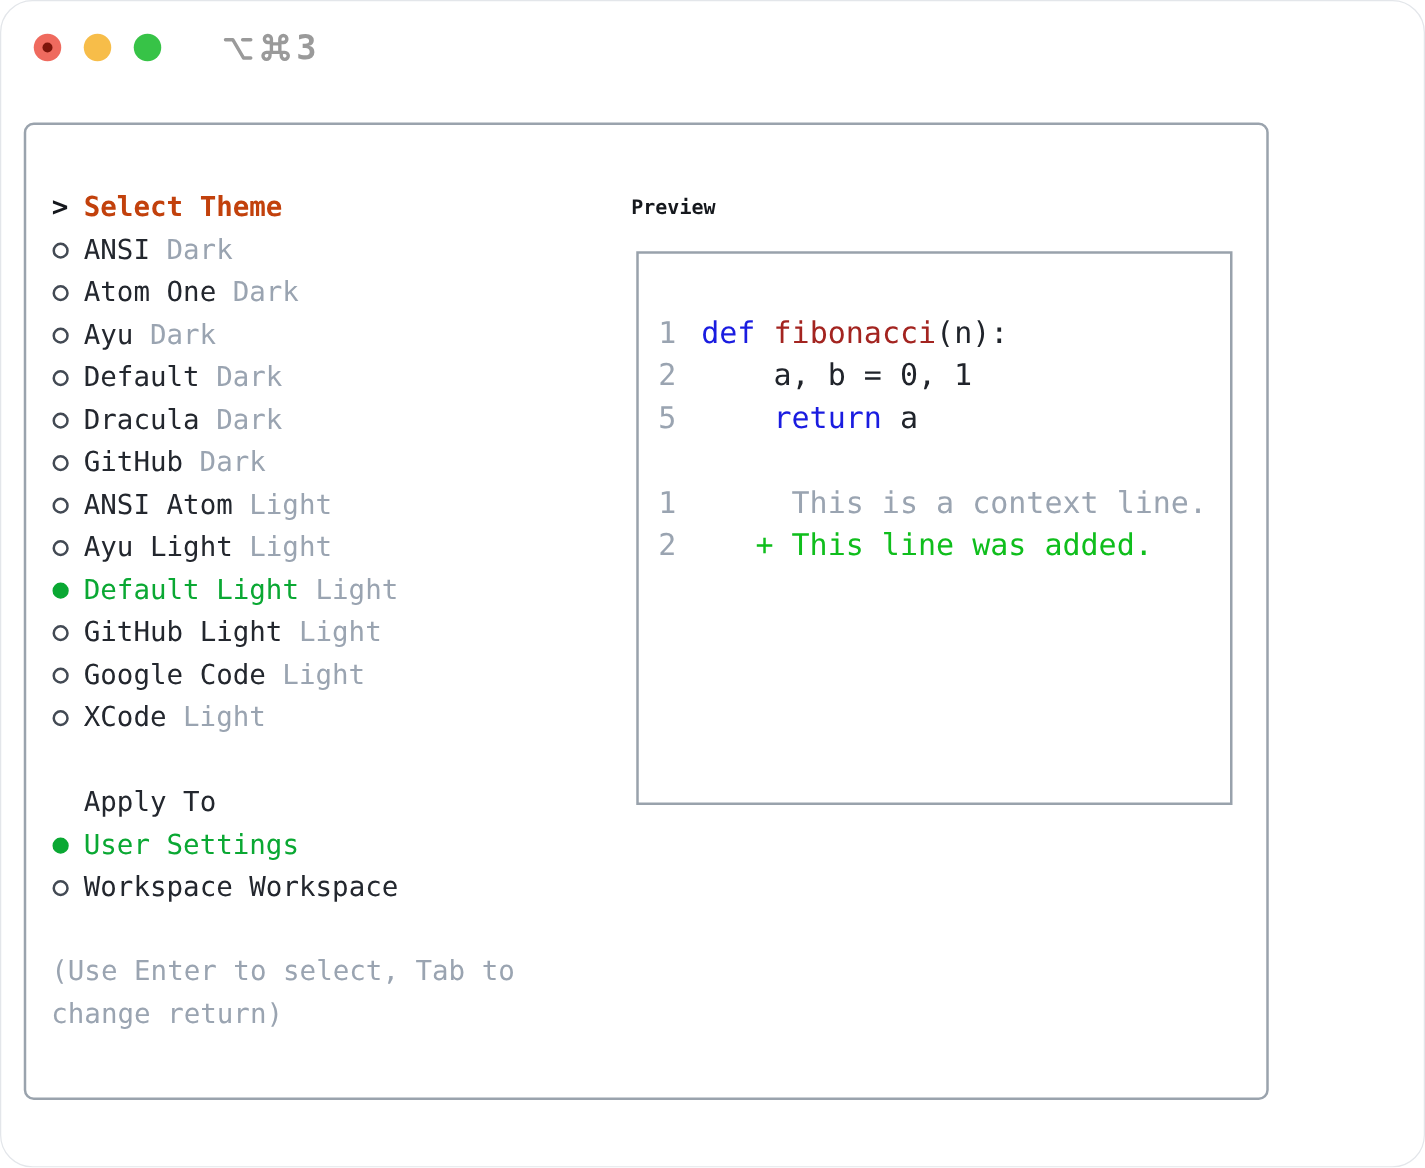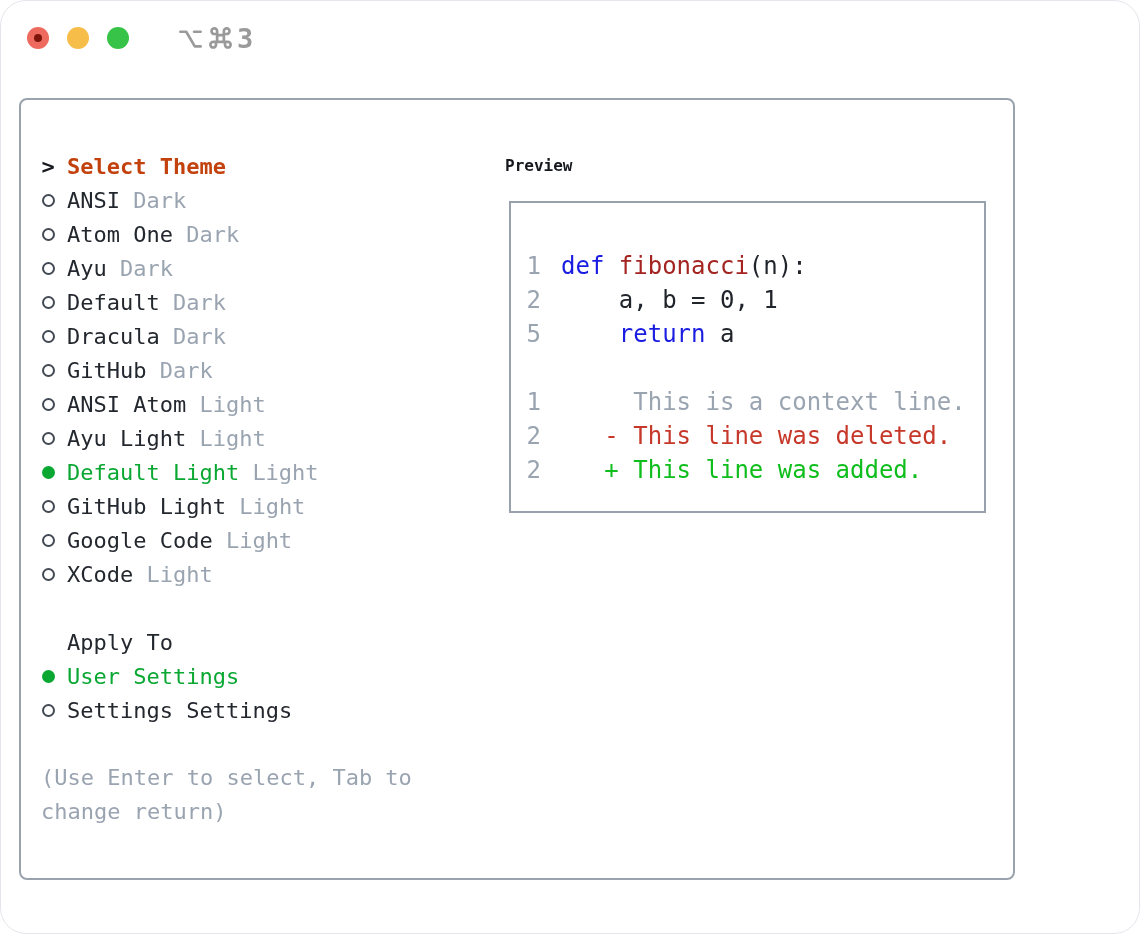--- a/index.html
+++ b/index.html
@@ -30,21 +30,21 @@
   .radio{width:13px;height:13px;border:2px solid #434a54;border-radius:50%;box-sizing:border-box;}
   .radio.on{background:#0aa833;border-color:#0aa833;}
   .name{color:#23272e;}
   .row.sel .name{color:#0aa833;}
   .tag{color:#9aa4b1;margin-left:0.6em;}
   .spacer{height:34px;}
   .hint{width:424px;line-height:34px;font-size:22px;color:#9aa4b1;}
   
   .preview-label{position:absolute;left:484px;top:49px;height:34px;line-height:34px;font-size:16px;font-weight:bold;color:#15181d;}
   .preview-box{
-    position:absolute;left:488px;top:101px;width:477px;height:312px;
+    position:absolute;left:488px;top:101px;width:477px;height:443px;
     border:2px solid #99a2ac;box-sizing:border-box;background:#fff;
     padding:46px 0 0 15px;overflow:hidden;
   }
   .code-line{height:34px;line-height:34px;font-size:24px;white-space:pre;}
   .lnum{display:inline-block;width:15px;margin-right:20px;color:#9aa4b1;text-align:right;}
   .pl{color:#20242b;} .kw{color:#1a1ce0;} .fn{color:#a32420;}
   .ctx{color:#9aa4b1;} .del{color:#c6382a;} .add{color:#0fbe1c;}
 </style>
 </head>
 <body>
@@ -92,34 +92,33 @@
 
       <div class="row spacer"></div>
 
       <div class="row">
         <span class="slot"></span>
         <span class="name">Apply To</span>
       </div>
 
       <div id="applyOpts">
           <div class="row sel"><span class="slot"><span class="radio on"></span></span><span class="name">User Settings</span></div>
-          <div class="row"><span class="slot"><span class="radio"></span></span><span class="name">Settings Settings</span></div>
+          <div class="row"><span class="slot"><span class="radio"></span></span><span class="name">Workspace Workspace</span></div>
         </div>
 
       <div class="row spacer"></div>
 
       <div class="hint">(Use Enter to select, Tab to change return)</div>
     </div>
 
     <div class="preview-label">Preview</div>
 
     <div class="preview-box" id="previewBox">
         <div class="code-line"><span class="lnum">1</span><span class="kw">def</span><span class="pl"> </span><span class="fn">fibonacci</span><span class="pl">(n):</span></div>
         <div class="code-line"><span class="lnum">2</span><span class="pl">    a, b = 0, 1</span></div>
         <div class="code-line"><span class="lnum">5</span><span class="pl">    </span><span class="kw">return</span><span class="pl"> a</span></div>
         <div class="code-line"><span class="lnum"></span></div>
         <div class="code-line"><span class="lnum">1</span><span class="ctx">     This is a context line.</span></div>
-        <div class="code-line"><span class="lnum">2</span><span class="del">   - This line was deleted.</span></div>
         <div class="code-line"><span class="lnum">2</span><span class="add">   + This line was added.</span></div>
       </div>
 
   </div>
 </div>
 
 </body></html>

